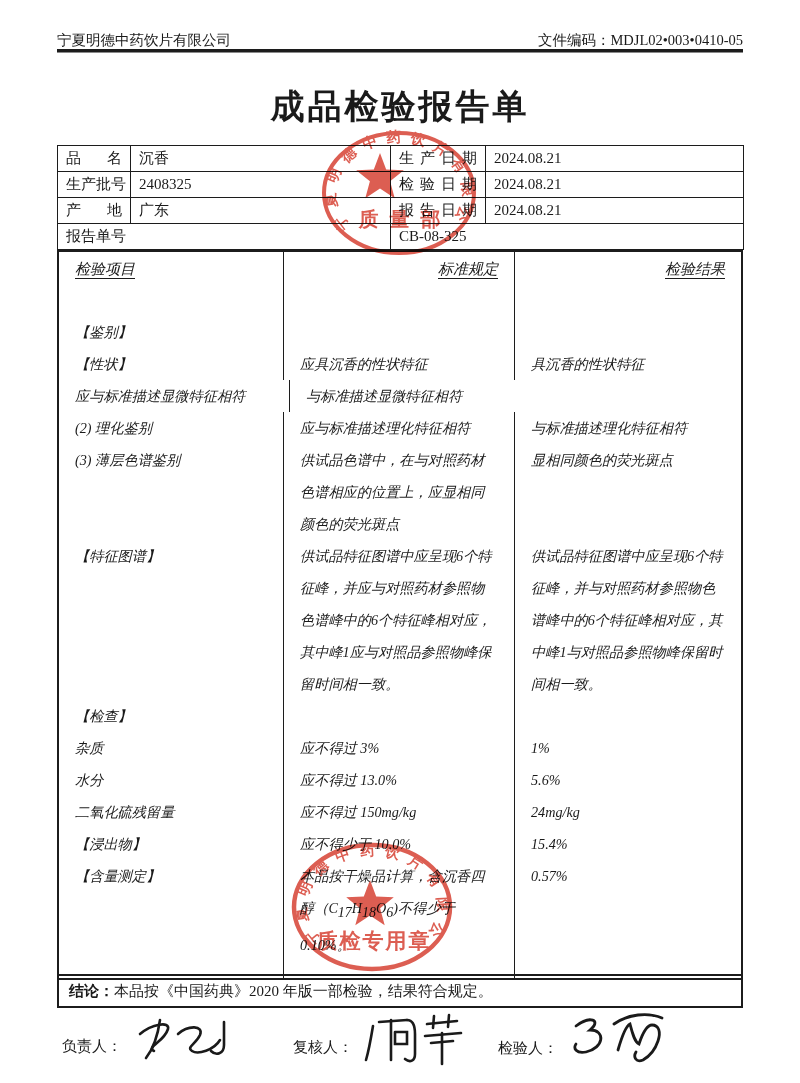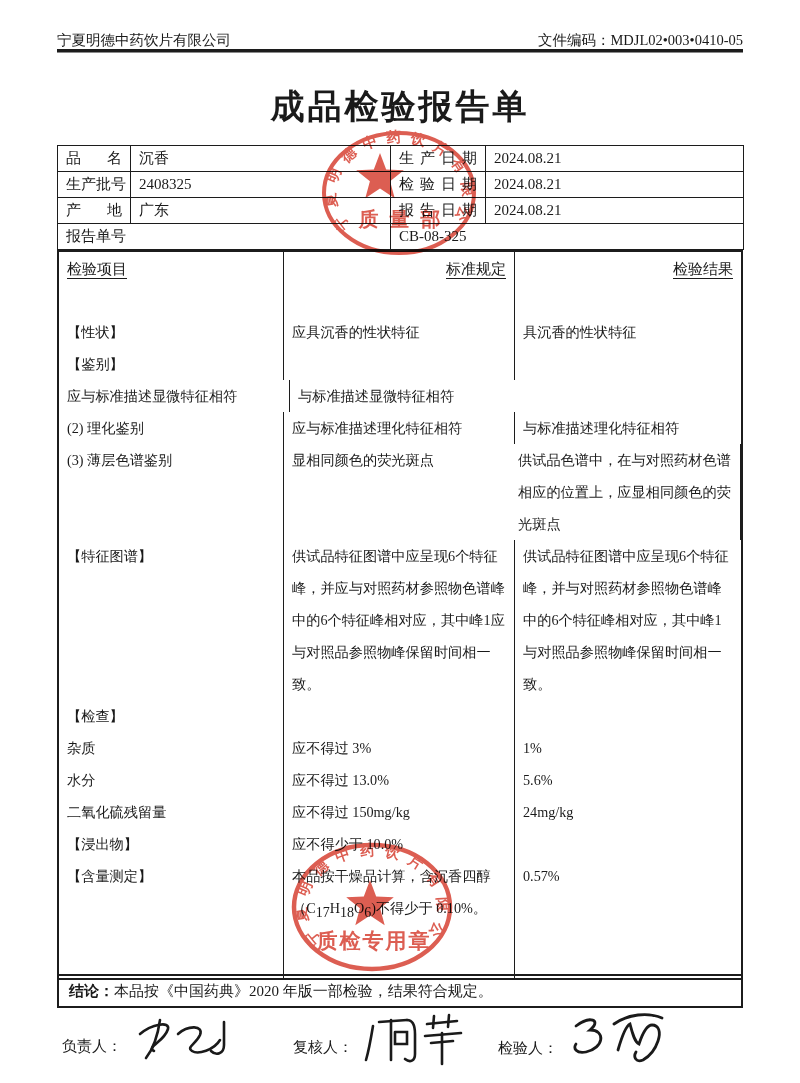--- a/index.html
+++ b/index.html
@@ -18,21 +18,21 @@
   .title{left:0;right:0;top:84px;text-align:center;font-size:34px;font-weight:bold;letter-spacing:3px;}
 
   
   .info{left:57px;top:145px;width:686px;border-collapse:collapse;table-layout:fixed;}
   .info td{border:1.5px solid #1c1c1c;height:25px;font-size:15px;padding:0 8px;white-space:nowrap;overflow:hidden;}
   .info td.jl{text-align:justify;text-align-last:justify;}
 
   
   .mtable{left:57px;top:250px;width:686px;border:2px solid #1c1c1c;box-sizing:border-box;display:flex;flex-direction:column;background:transparent;}
   .mrow{display:flex;flex-shrink:0;}
-  .mc{box-sizing:border-box;padding:0 8px;font-size:14.2px;line-height:32px;overflow:hidden;}
+  .mc{box-sizing:border-box;padding:0 16px;font-size:14.2px;line-height:32px;overflow:hidden;font-style:italic;}
   .mc1{width:225px;border-right:1.5px solid #1c1c1c;}
   .mc2{width:231px;border-right:1.5px solid #1c1c1c;}
   .mc3{flex:1;}
   .rh-head{height:64px;}
   .rh1{height:32px;}
   .rh-tlc{height:96px;}
   .rh-chr{height:160px;}
   .rh-assay{height:118px;}
   .mhead{font-size:15px;line-height:30px;padding-top:2px;}
   .mhead span{text-decoration:underline;text-underline-offset:4px;}
@@ -101,42 +101,42 @@
   </table>
 
 <div class="abs mtable">
   <div class="mrow rh-head">
     <div class="mc mc1 mhead"><span>检验项目</span></div>
     <div class="mc mc2 mhead"><span>标准规定</span></div>
     <div class="mc mc3 mhead"><span>检验结果</span></div>
   </div>
 
   <div class="mrow rh1">
+    <div class="mc mc1"><span>【鉴别】</span></div>
+    <div class="mc mc2"><span></span></div>
+    <div class="mc mc3"><span></span></div>
+  </div>
+  <div class="mrow rh1">
     <div class="mc mc1"><span>【性状】</span></div>
     <div class="mc mc2"><span>应具沉香的性状特征</span></div>
     <div class="mc mc3"><span>具沉香的性状特征</span></div>
   </div>
   <div class="mrow rh1">
-    <div class="mc mc1"><span>【鉴别】</span></div>
-    <div class="mc mc2"><span></span></div>
-    <div class="mc mc3"><span></span></div>
-  </div>
-  <div class="mrow rh1">
     <div class="mc mc2"><span>应与标准描述显微特征相符</span></div>
     <div class="mc mc3"><span>与标准描述显微特征相符</span></div>
   </div>
   <div class="mrow rh1">
     <div class="mc mc1"><span>(2) 理化鉴别</span></div>
     <div class="mc mc2"><span>应与标准描述理化特征相符</span></div>
     <div class="mc mc3"><span>与标准描述理化特征相符</span></div>
   </div>
   <div class="mrow rh-tlc">
     <div class="mc mc1"><span>(3) 薄层色谱鉴别</span></div>
+    <div class="mc mc2"><span>供试品色谱中，在与对照药材色谱相应的位置上，应显相同颜色的荧光斑点</span></div>
     <div class="mc mc3"><span>显相同颜色的荧光斑点</span></div>
-    <div class="mc mc2"><span>供试品色谱中，在与对照药材色谱相应的位置上，应显相同颜色的荧光斑点</span></div>
   </div>
   <div class="mrow rh-chr">
     <div class="mc mc1"><span>【特征图谱】</span></div>
     <div class="mc mc2"><span>供试品特征图谱中应呈现6个特征峰，并应与对照药材参照物色谱峰中的6个特征峰相对应，其中峰1应与对照品参照物峰保留时间相一致。</span></div>
     <div class="mc mc3"><span>供试品特征图谱中应呈现6个特征峰，并与对照药材参照物色谱峰中的6个特征峰相对应，其中峰1与对照品参照物峰保留时间相一致。</span></div>
   </div>
   <div class="mrow rh1">
     <div class="mc mc1"><span>【检查】</span></div>
     <div class="mc mc2"><span></span></div>
     <div class="mc mc3"><span></span></div>
@@ -152,20 +152,21 @@
     <div class="mc mc3"><span>5.6%</span></div>
   </div>
   <div class="mrow rh1">
     <div class="mc mc1"><span>二氧化硫残留量</span></div>
     <div class="mc mc2"><span>应不得过 150mg/kg</span></div>
     <div class="mc mc3"><span>24mg/kg</span></div>
   </div>
   <div class="mrow rh1">
     <div class="mc mc1"><span>【浸出物】</span></div>
     <div class="mc mc2"><span>应不得少于 10.0%</span></div>
+    <div class="mc mc3"><span>15.4%</span></div>
   </div>
   <div class="mrow rh-assay">
     <div class="mc mc1"><span>【含量测定】</span></div>
     <div class="mc mc2"><span>本品按干燥品计算，含沉香四醇</span><span>（C</span><sub>17</sub><span>H</span><sub>18</sub><span>O</span><sub>6</sub><span>)不得少于 0.10%。</span></div>
     <div class="mc mc3"><span>0.57%</span></div>
   </div>
 </div>
 
 <div class="abs conclusion">
   <b>结论：</b><span>本品按《中国药典》2020 年版一部检验，结果符合规定。</span>

